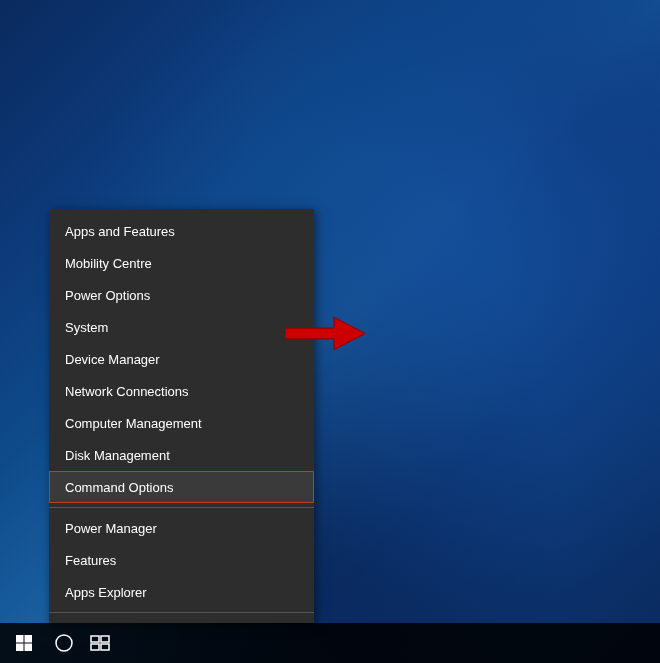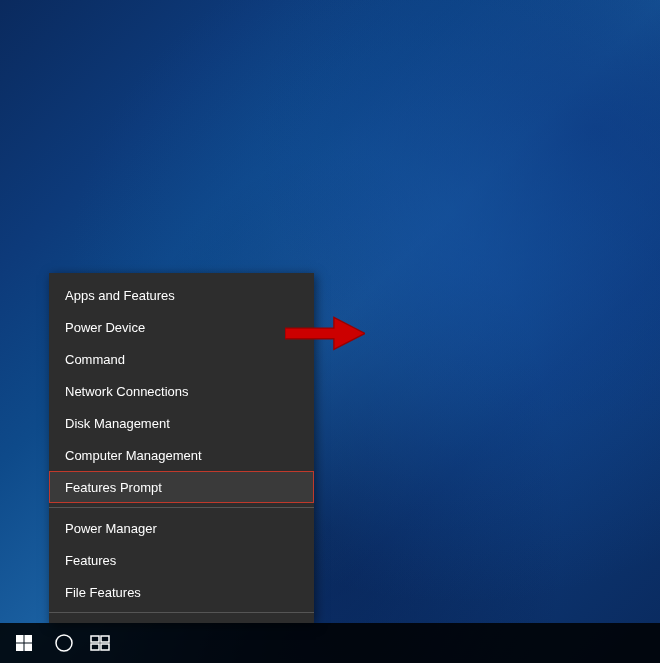--- a/index.html
+++ b/index.html
@@ -138,46 +138,52 @@
 
     <polygon points="0,22 55,22 55,10 90,28 55,46 55,34 0,34" fill="#cc0000" stroke="#990000" stroke-width="1.5"></polygon>
   </svg>
 </div>
 
 <div class="context-menu" id="context-menu">
 <div class="menu-item">
       <span>Apps and Features</span>
     </div>
     <div class="menu-item">
-      <span>Power Device</span>
-    </div>
-    <div class="menu-item">
-      <span>Command</span>
+      <span>Mobility Centre</span>
+    </div>
+    <div class="menu-item">
+      <span>Power Options</span>
+    </div>
+    <div class="menu-item">
+      <span>System</span>
+    </div>
+    <div class="menu-item">
+      <span>Device Manager</span>
     </div>
     <div class="menu-item">
       <span>Network Connections</span>
     </div>
     <div class="menu-item">
+      <span>Computer Management</span>
+    </div>
+    <div class="menu-item">
       <span>Disk Management</span>
     </div>
-    <div class="menu-item">
-      <span>Computer Management</span>
-    </div>
     <div class="menu-item highlighted">
-      <span>Features Prompt</span>
+      <span>Command Options</span>
     </div>
     <div class="menu-separator"></div>
     <div class="menu-item">
       <span>Power Manager</span>
     </div>
     <div class="menu-item">
       <span>Features</span>
     </div>
     <div class="menu-item">
-      <span>File Features</span>
+      <span>Apps Explorer</span>
     </div>
     <div class="menu-separator"></div>
   </div>
 
 <div class="taskbar">
   <div class="taskbar-start">
 
     <svg viewBox="0 0 18 18" xmlns="http://www.w3.org/2000/svg">
       <rect x="1" y="1" width="7.5" height="7.5" fill="#ffffff"></rect>
       <rect x="9.5" y="1" width="7.5" height="7.5" fill="#ffffff"></rect>

